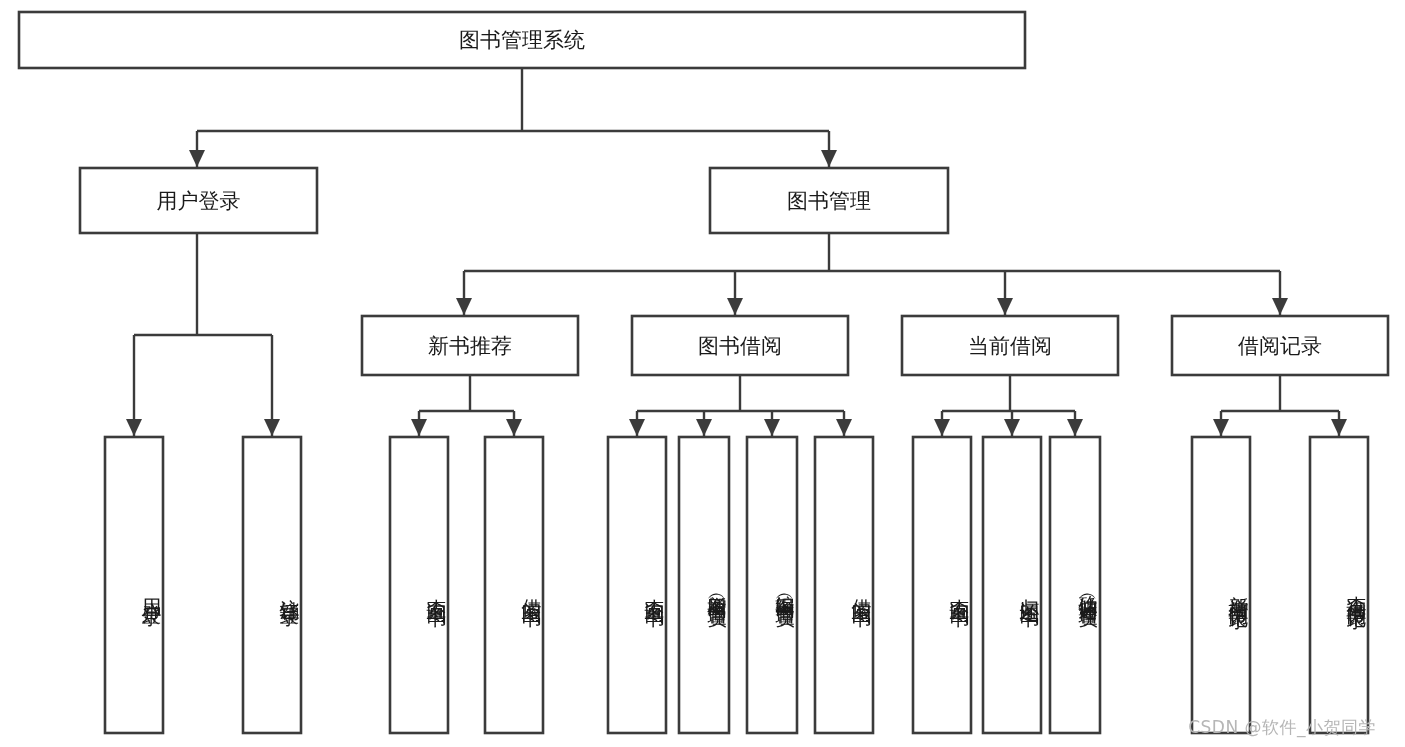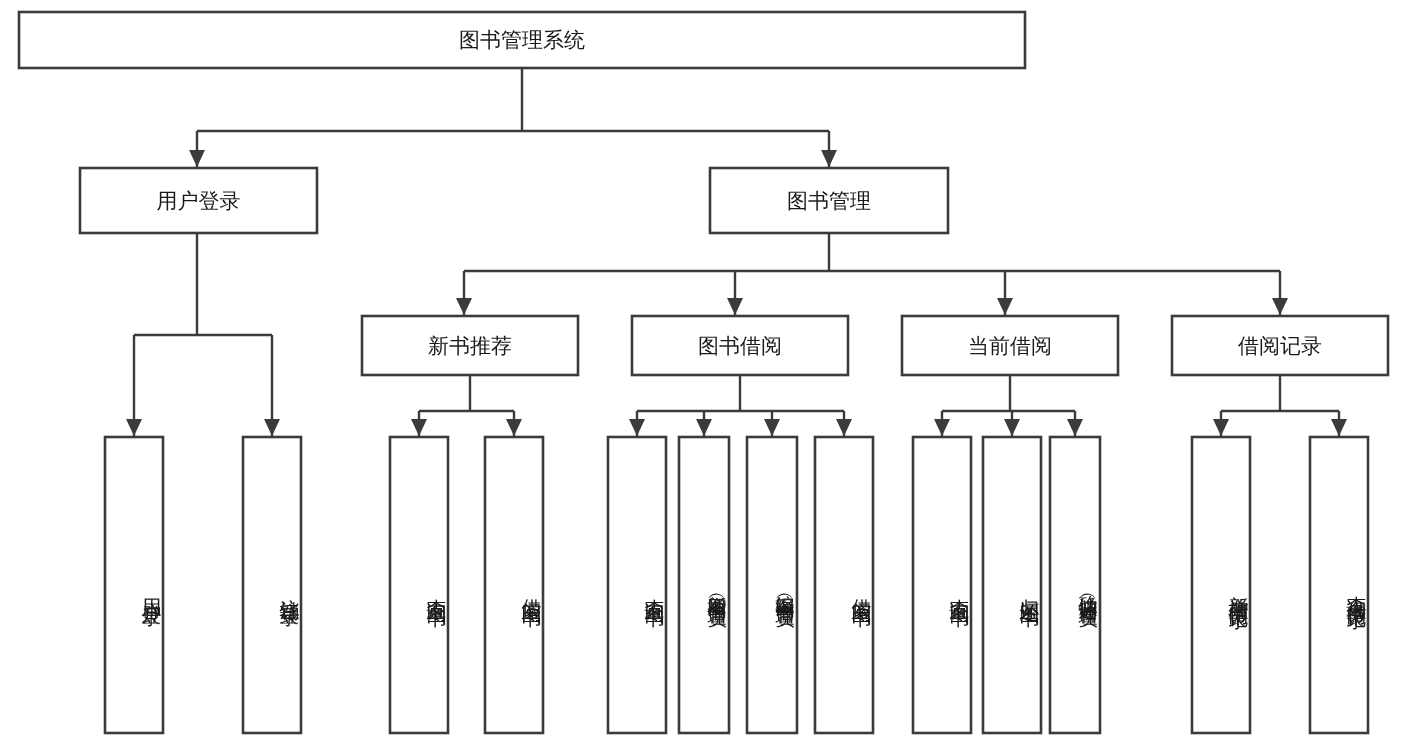--- a/index.html
+++ b/index.html
@@ -176,13 +176,14 @@
       <div class="vlabel" style="left: 679px; top: 451px; width: 50px; height: 276px; font-size: 19px; letter-spacing: 2px;">新增图书（管理员）</div>
       <div class="vlabel" style="left: 747px; top: 451px; width: 50px; height: 276px; font-size: 19px; letter-spacing: 2px;">编辑图书（管理员）</div>
       <div class="vlabel" style="left: 815px; top: 451px; width: 58px; height: 276px;">借阅图书</div>
       <div class="vlabel" style="left: 913px; top: 451px; width: 58px; height: 276px;">查询图书</div>
       <div class="vlabel" style="left: 983px; top: 451px; width: 58px; height: 276px;">归还图书</div>
       <div class="vlabel" style="left: 1050px; top: 451px; width: 50px; height: 276px; font-size: 19px; letter-spacing: 2px;">确认归还（管理员）</div>
       <div class="vlabel" style="left: 1192px; top: 451px; width: 58px; height: 276px;">新增借阅记录</div>
       <div class="vlabel" style="left: 1310px; top: 451px; width: 58px; height: 276px;">查询借阅记录</div>
     </div>
 
+  <div class="watermark">CSDN @软件_小贺同学</div>
 </div>
 
 </body></html>

